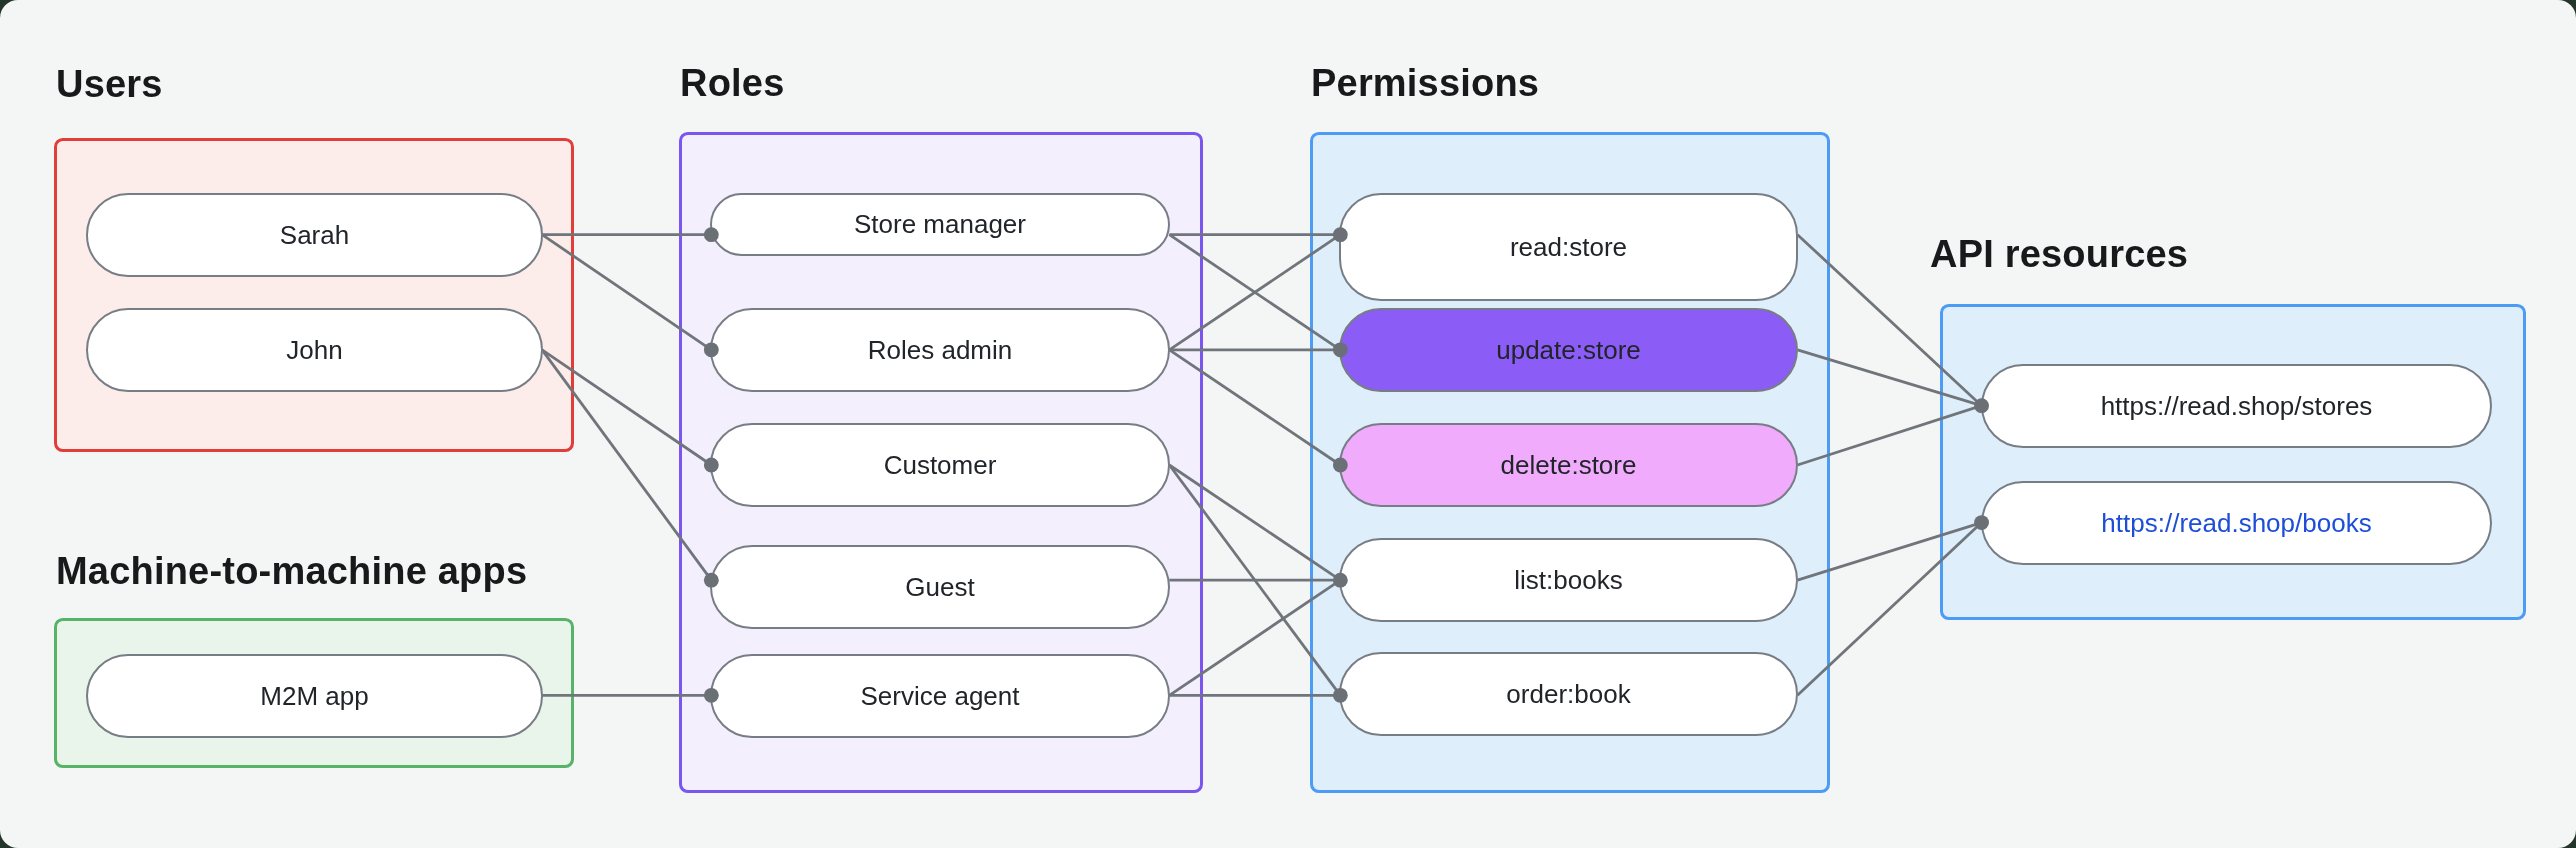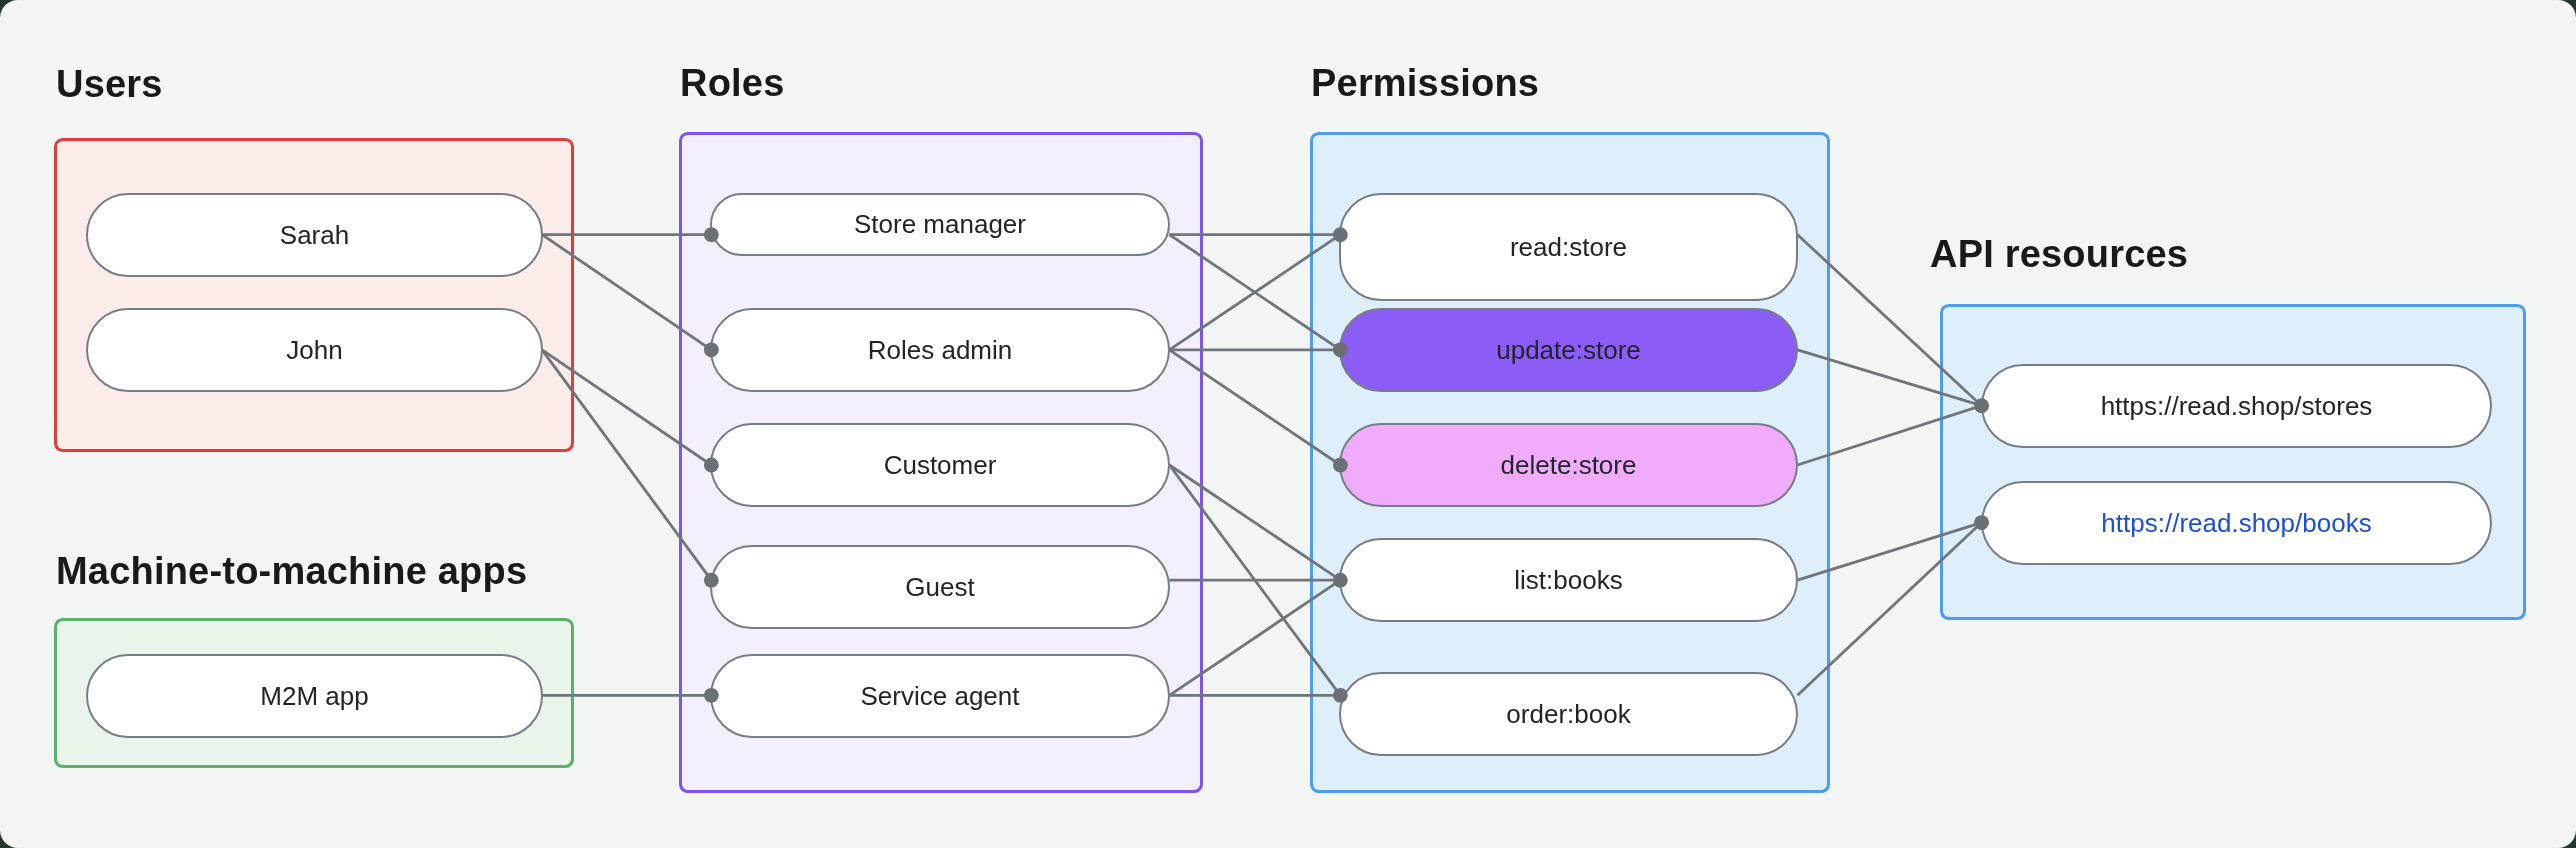--- a/index.html
+++ b/index.html
@@ -62,21 +62,21 @@
     <div class="pill" style="left: 86px; top: 654px; width: 457px; height: 84px; background: rgb(255, 255, 255); border-color: rgb(119, 125, 132); color: rgb(33, 37, 41);">M2M app</div>
     <div class="pill" style="left: 710px; top: 193px; width: 460px; height: 63px; background: rgb(255, 255, 255); border-color: rgb(119, 125, 132); color: rgb(33, 37, 41);">Store manager</div>
     <div class="pill" style="left: 710px; top: 308px; width: 460px; height: 84px; background: rgb(255, 255, 255); border-color: rgb(119, 125, 132); color: rgb(33, 37, 41);">Roles admin</div>
     <div class="pill" style="left: 710px; top: 423px; width: 460px; height: 84px; background: rgb(255, 255, 255); border-color: rgb(119, 125, 132); color: rgb(33, 37, 41);">Customer</div>
     <div class="pill" style="left: 710px; top: 538px; width: 460px; height: 84px; background: rgb(255, 255, 255); border-color: rgb(119, 125, 132); color: rgb(33, 37, 41); margin-top: 7px;">Guest</div>
     <div class="pill" style="left: 710px; top: 654px; width: 460px; height: 84px; background: rgb(255, 255, 255); border-color: rgb(119, 125, 132); color: rgb(33, 37, 41);">Service agent</div>
     <div class="pill" style="left: 1339px; top: 193px; width: 459px; height: 108px; background: rgb(255, 255, 255); border-color: rgb(119, 125, 132); color: rgb(33, 37, 41);">read:store</div>
     <div class="pill" style="left: 1339px; top: 308px; width: 459px; height: 84px; background: #8b5cf6; border-color: rgb(119, 125, 132); color: rgb(33, 37, 41);">update:store</div>
     <div class="pill" style="left: 1339px; top: 423px; width: 459px; height: 84px; background: #f0abfc; border-color: rgb(119, 125, 132); color: rgb(33, 37, 41);">delete:store</div>
     <div class="pill" style="left: 1339px; top: 538px; width: 459px; height: 84px; background: rgb(255, 255, 255); border-color: rgb(119, 125, 132); color: rgb(33, 37, 41);">list:books</div>
-    <div class="pill" style="left: 1339px; top: 672px; width: 459px; height: 84px; background: rgb(255, 255, 255); border-color: rgb(119, 125, 132); color: rgb(33, 37, 41);">order:book</div>
+    <div class="pill" style="left: 1339px; top: 652px; width: 459px; height: 84px; background: rgb(255, 255, 255); border-color: rgb(119, 125, 132); color: rgb(33, 37, 41);">order:book</div>
     <div class="pill" style="left: 1981px; top: 364px; width: 511px; height: 84px; background: rgb(255, 255, 255); border-color: rgb(119, 125, 132); color: rgb(33, 37, 41);">https://read.shop/stores</div>
     <div class="pill" style="left: 1981px; top: 481px; width: 511px; height: 84px; background: rgb(255, 255, 255); border-color: rgb(119, 125, 132); color: #1d4ed8;">https://read.shop/books</div>
     <svg viewBox="0 0 2952 972" class="layer">
       <circle cx="815" cy="269" r="8.5" fill="#6a7075"></circle>
       <circle cx="815" cy="401" r="8.5" fill="#6a7075"></circle>
       <circle cx="815" cy="533" r="8.5" fill="#6a7075"></circle>
       <circle cx="815" cy="665" r="8.5" fill="#6a7075"></circle>
       <circle cx="815" cy="797" r="8.5" fill="#6a7075"></circle>
       <circle cx="1536" cy="269" r="8.5" fill="#6a7075"></circle>
       <circle cx="1536" cy="401" r="8.5" fill="#6a7075"></circle>

